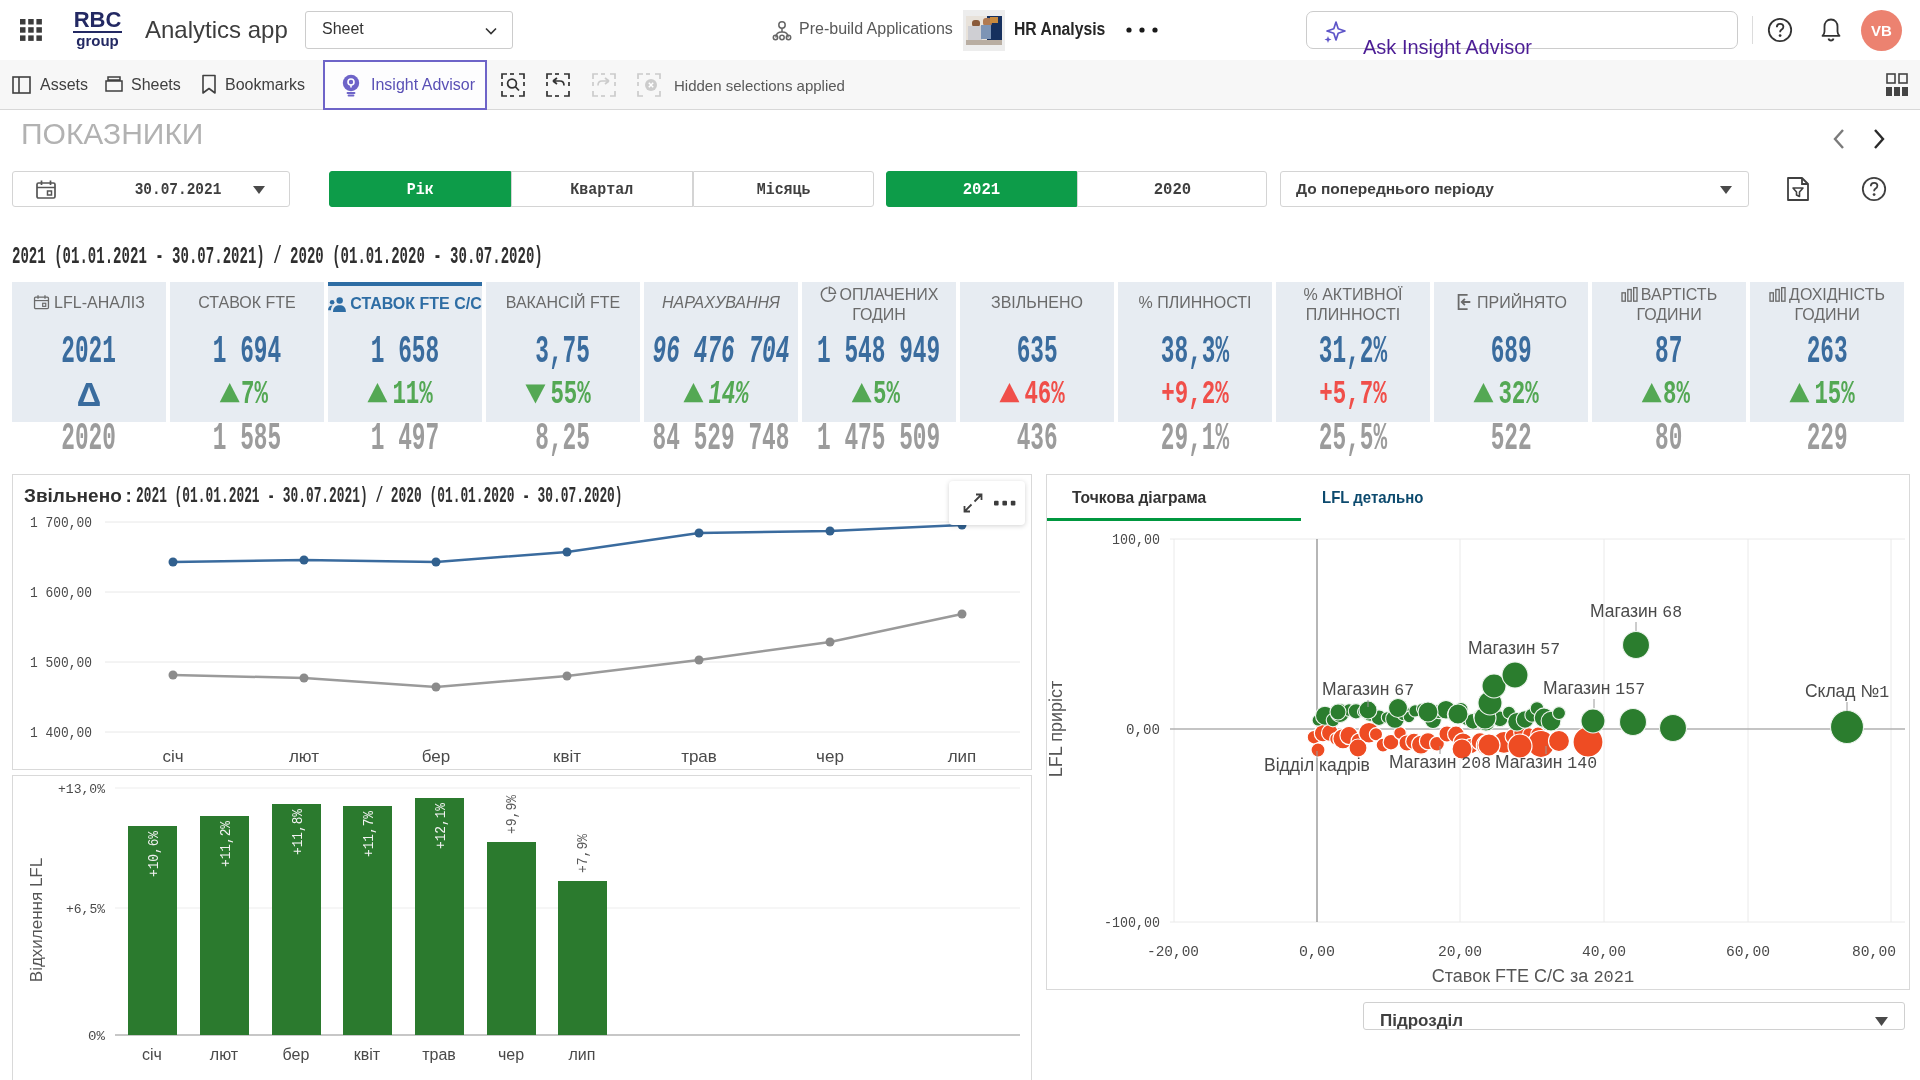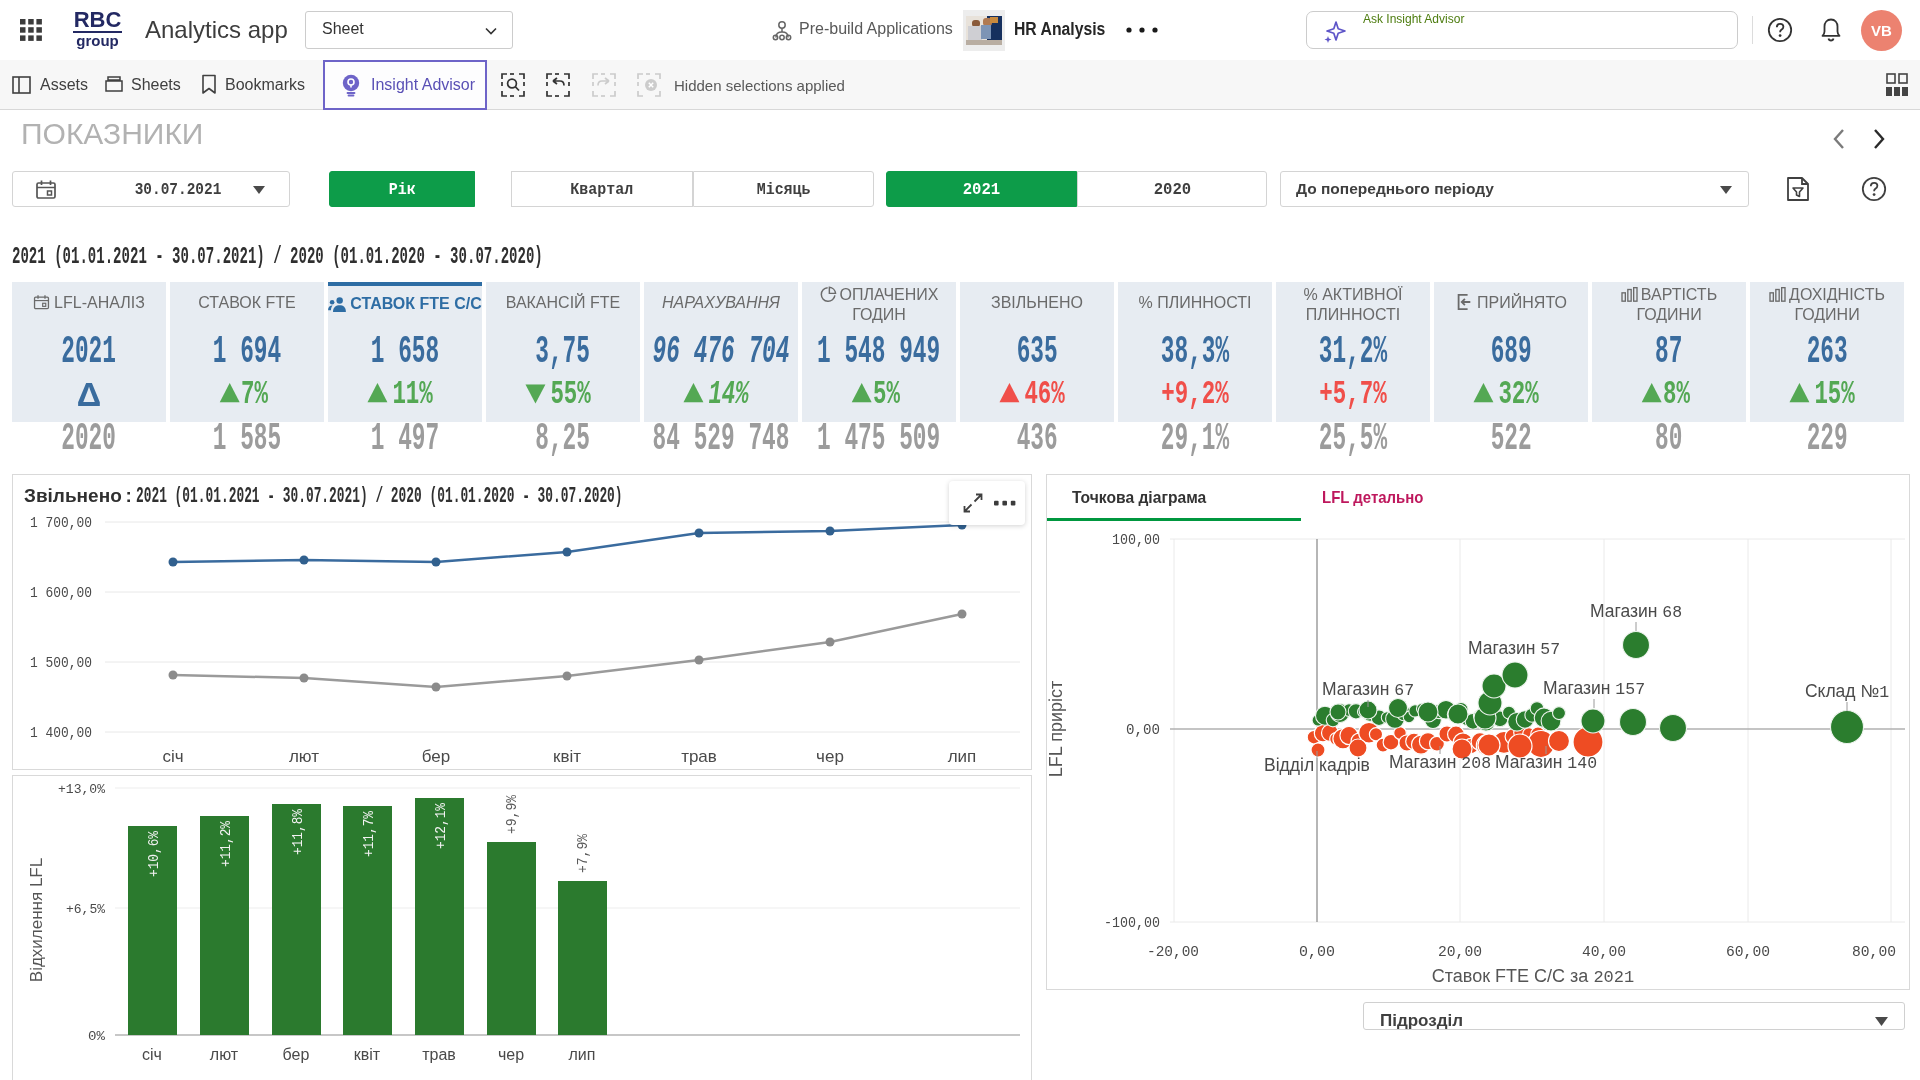--- a/index.html
+++ b/index.html
@@ -104,21 +104,21 @@
         <circle cx="16" cy="3" r="2.6"></circle>
         <circle cx="29" cy="3" r="2.6"></circle>
       </g>
     </svg>
 
   <div class="hbox" style="left:1306px;top:11px;width:432px;height:38px;border-radius:7px;">
     <svg class="abs" style="left:15px;top:7px" width="26" height="26" viewBox="0 0 26 26">
       <path d="M14 3 L16.2 9.8 L23 12 L16.2 14.2 L14 21 L11.8 14.2 L5 12 L11.8 9.8 Z" fill="none" stroke="#5e55c8" stroke-width="1.7" stroke-linejoin="round"></path>
       <path d="M6 17 L6.9 19.6 L9.5 20.5 L6.9 21.4 L6 24 L5.1 21.4 L2.5 20.5 L5.1 19.6 Z" fill="#5e55c8"></path>
     </svg>
-    <div class="abs" style="left:56px;top:0;font-size:12px;color:#4d7c0f;">Ask Insight Advisor</div>
+    <div class="abs" style="left:56px;top:24px;font-size:20px;color:#4c1d95;">Ask Insight Advisor</div>
   </div>
   <div class="abs" style="left:1752px;top:16px;width:1px;height:28px;background:#dcdcdc;"></div>
 
   <svg class="abs" style="left:1767px;top:17px" width="26" height="26" viewBox="0 0 26 26">
     <circle cx="13" cy="13" r="11.2" fill="none" stroke="#333" stroke-width="1.8"></circle>
     <path d="M9.8 10.2 C9.8 8 11.2 6.8 13.2 6.8 C15.2 6.8 16.4 8 16.4 9.7 C16.4 11.2 15.5 12 14.4 12.8 C13.4 13.5 13.1 14 13.1 15.2" fill="none" stroke="#333" stroke-width="1.8"></path>
     <circle cx="13.1" cy="18.6" r="1.4" fill="#333"></circle>
   </svg>
 
   <svg class="abs" style="left:1817px;top:16px" width="28" height="28" viewBox="0 0 28 28">
@@ -214,21 +214,21 @@
       <line x1="6.5" y1="1.5" x2="6.5" y2="6" stroke="#555" stroke-width="1.7"></line>
       <line x1="15.5" y1="1.5" x2="15.5" y2="6" stroke="#555" stroke-width="1.7"></line>
       <line x1="2" y1="8.5" x2="20" y2="8.5" stroke="#555" stroke-width="1.5"></line>
       <rect x="12.5" y="12" width="4" height="4" fill="none" stroke="#555" stroke-width="1.5"></rect>
     </svg>
     <span class="mono" style="font-size:17px;color:#3f3f3f;margin-left:54px;"><span class="cx" style="transform:scaleX(0.85);">30.07.2021</span></span>
     <svg class="abs" style="right:24px;top:14px" width="12" height="9">
         <path d="M0 0 L12 0 L6 8 Z" fill="#4a4a4a"></path>
       </svg>
   </div>
-  <div class="fbtn act mono" style="left:329px;width:146px;border-radius:3px 0 0 3px;">
+  <div class="fbtn act mono" style="left:329px;width:182px;border-radius:3px 0 0 3px;">
       <span class="cx" style="transform:scaleX(0.88);">Рік</span>
     </div>
   <div class="fbtn mono" style="left:511px;width:182px;">
       <span class="cx" style="transform:scaleX(0.88);">Квартал</span>
     </div>
   <div class="fbtn mono" style="left:693px;width:181px;border-radius:0 3px 3px 0;">
       <span class="cx" style="transform:scaleX(0.88);">Місяць</span>
     </div>
   <div class="fbtn act mono" style="left:886px;width:191px;border-radius:3px 0 0 3px;">
       <span class="cx" style="transform:scaleX(0.92);">2021</span>
@@ -529,21 +529,21 @@
         <text x="355" y="285">квіт</text>
           <text x="427" y="285">трав</text>
           <text x="499" y="285">чер</text>
         <text x="570" y="285">лип</text>
       </g>
     </svg>
   </div>
   <div id="scatter">
     <div class="panel" style="left:1046px;top:474px;width:864px;height:516px;"></div>
     <div class="abs" style="left:1072px;top:488px;font-weight:bold;font-size:17px;color:#333;"><span class="cxl" style="transform:scaleX(0.92);">Точкова діаграма</span></div>
-    <div class="abs" style="left:1322px;top:488px;font-weight:bold;font-size:17px;color:#be185d;"><span class="cxl" style="transform:scaleX(0.88);">LFL детально</span></div>
+    <div class="abs" style="left:1322px;top:488px;font-weight:bold;font-size:17px;color:#0c4a6e;"><span class="cxl" style="transform:scaleX(0.88);">LFL детально</span></div>
     <div class="abs" style="left:1047px;top:518px;width:254px;height:3px;background:#00973f;"></div>
     <svg class="abs" style="left:1046px;top:474px" width="864" height="516" viewBox="0 0 864 516">
       <g stroke="#eaeaea" stroke-width="1">
         <line x1="124" y1="65" x2="859" y2="65"></line>
         <line x1="124" y1="448" x2="859" y2="448"></line>
         <line x1="128" y1="65" x2="128" y2="448"></line>
         <line x1="414" y1="65" x2="414" y2="448"></line>
         <line x1="558" y1="65" x2="558" y2="448"></line>
         <line x1="702" y1="65" x2="702" y2="448"></line>
         <line x1="845" y1="65" x2="845" y2="448"></line>

